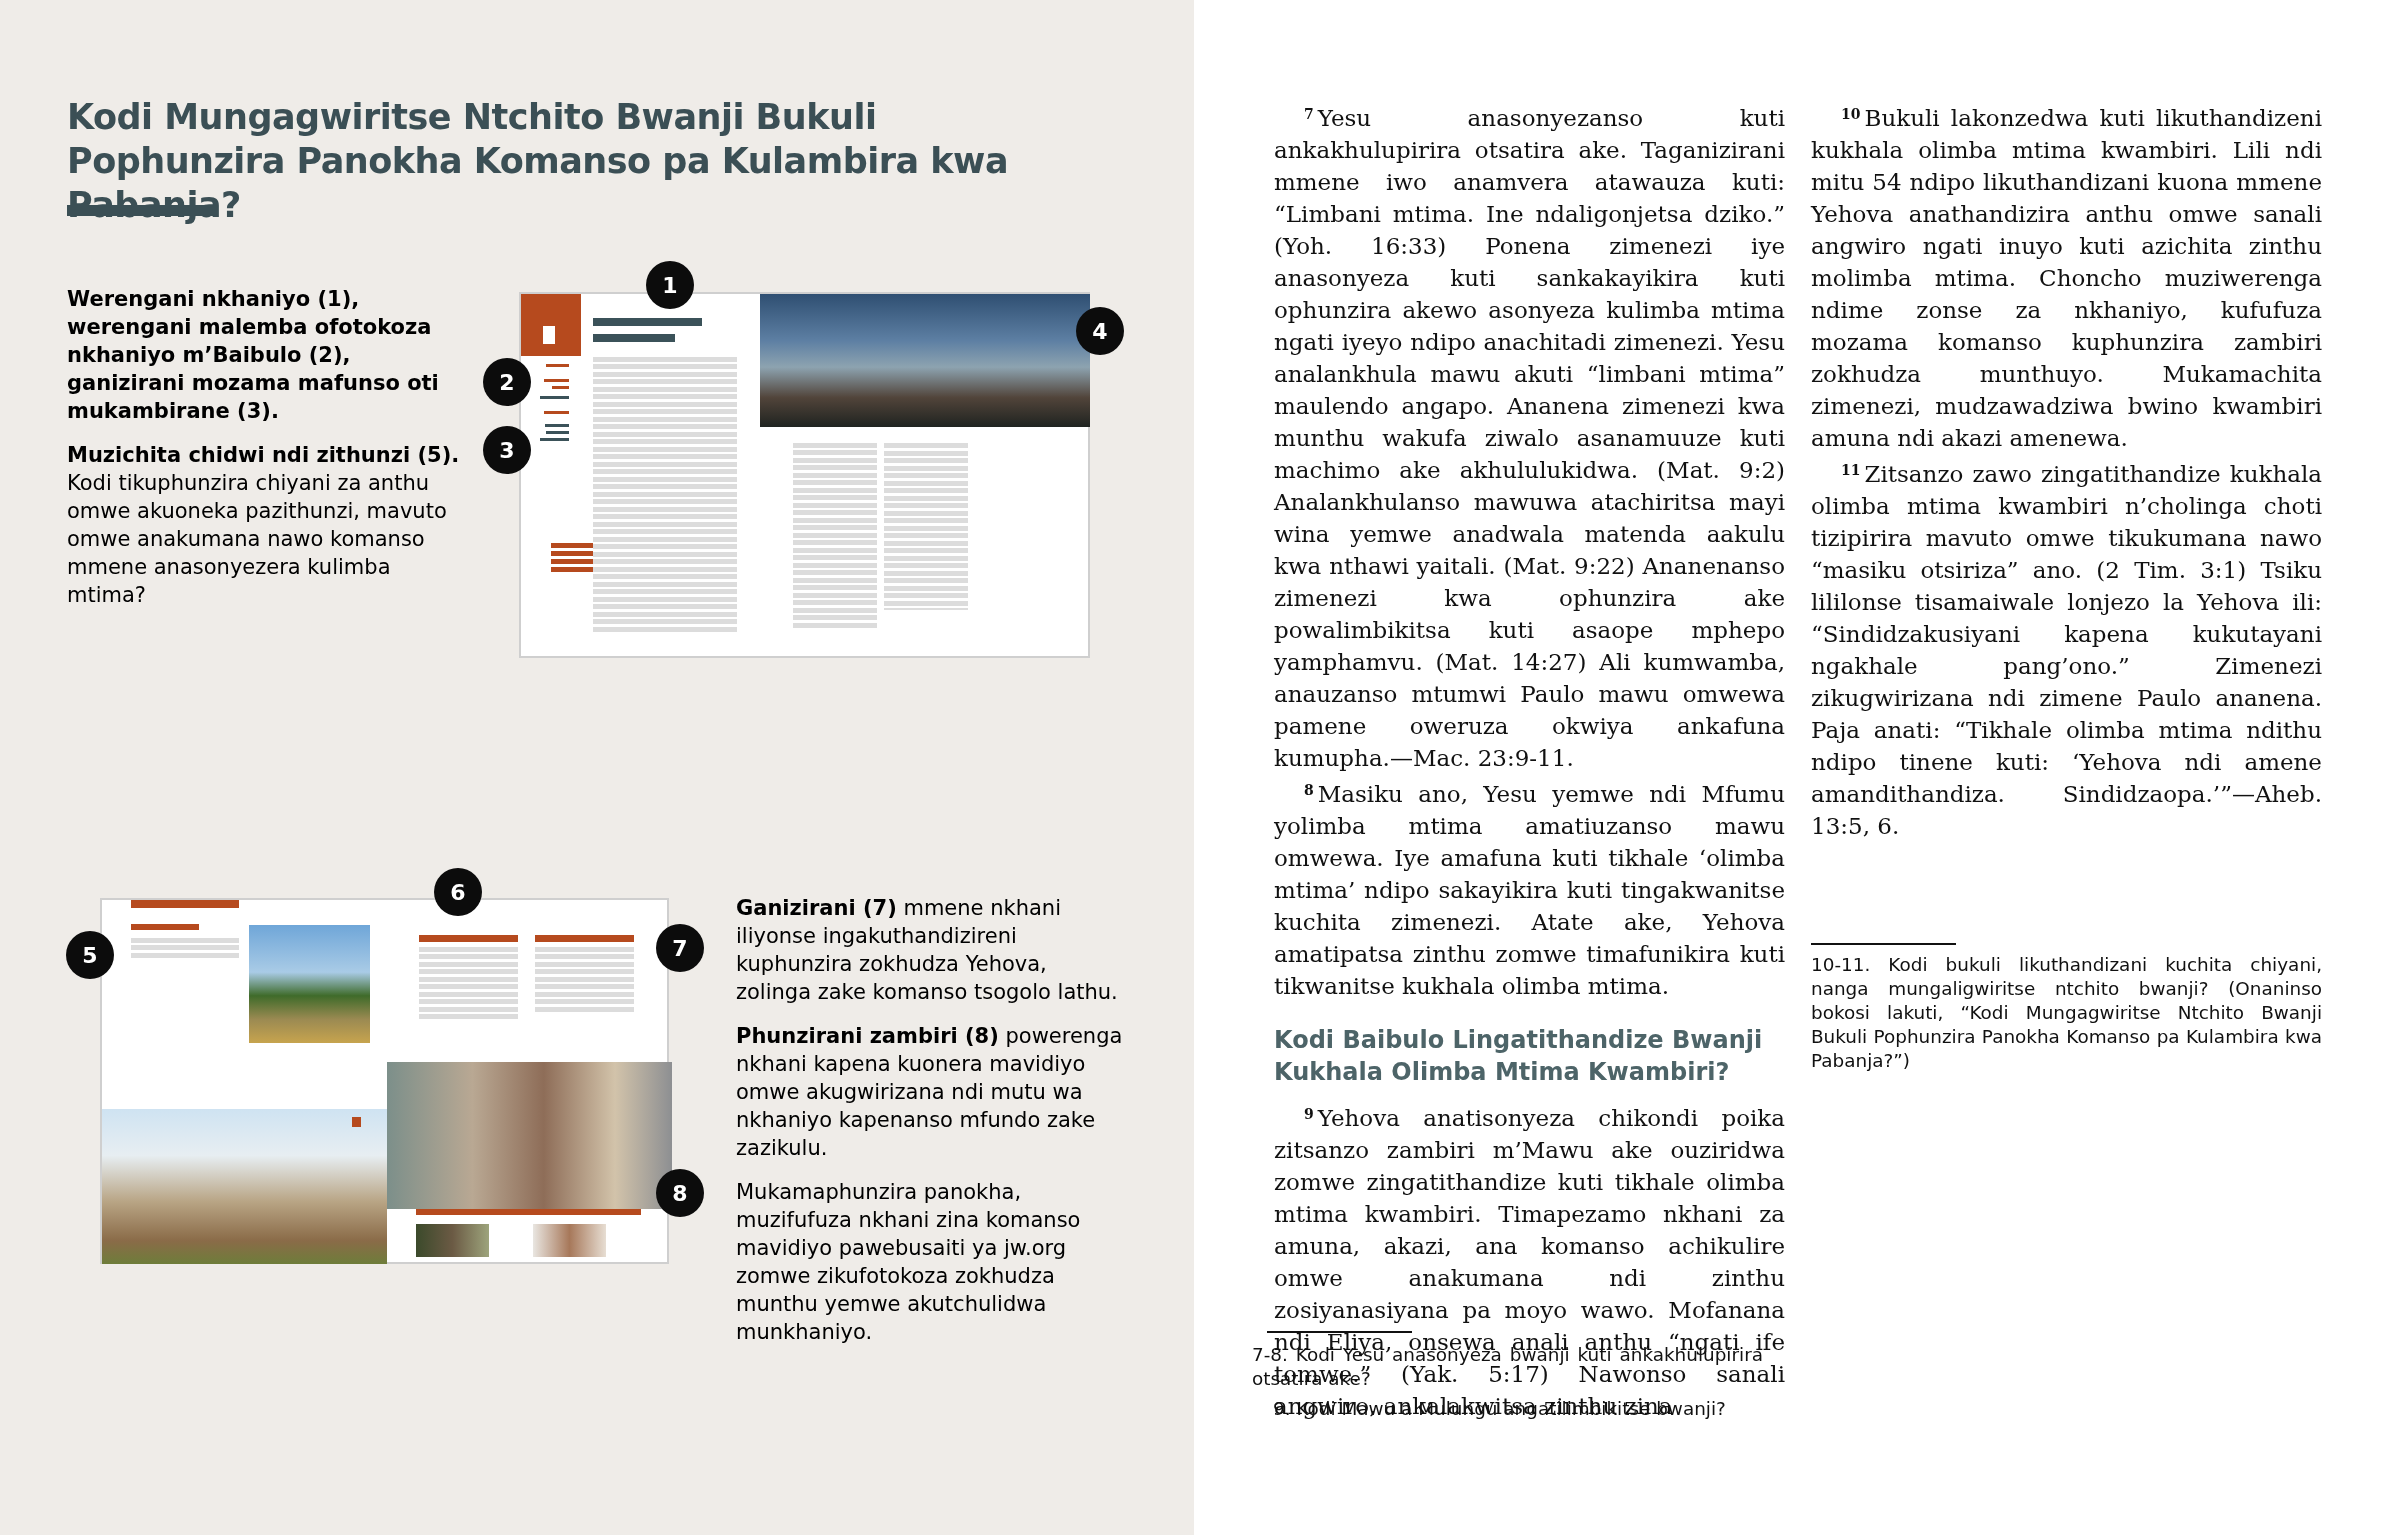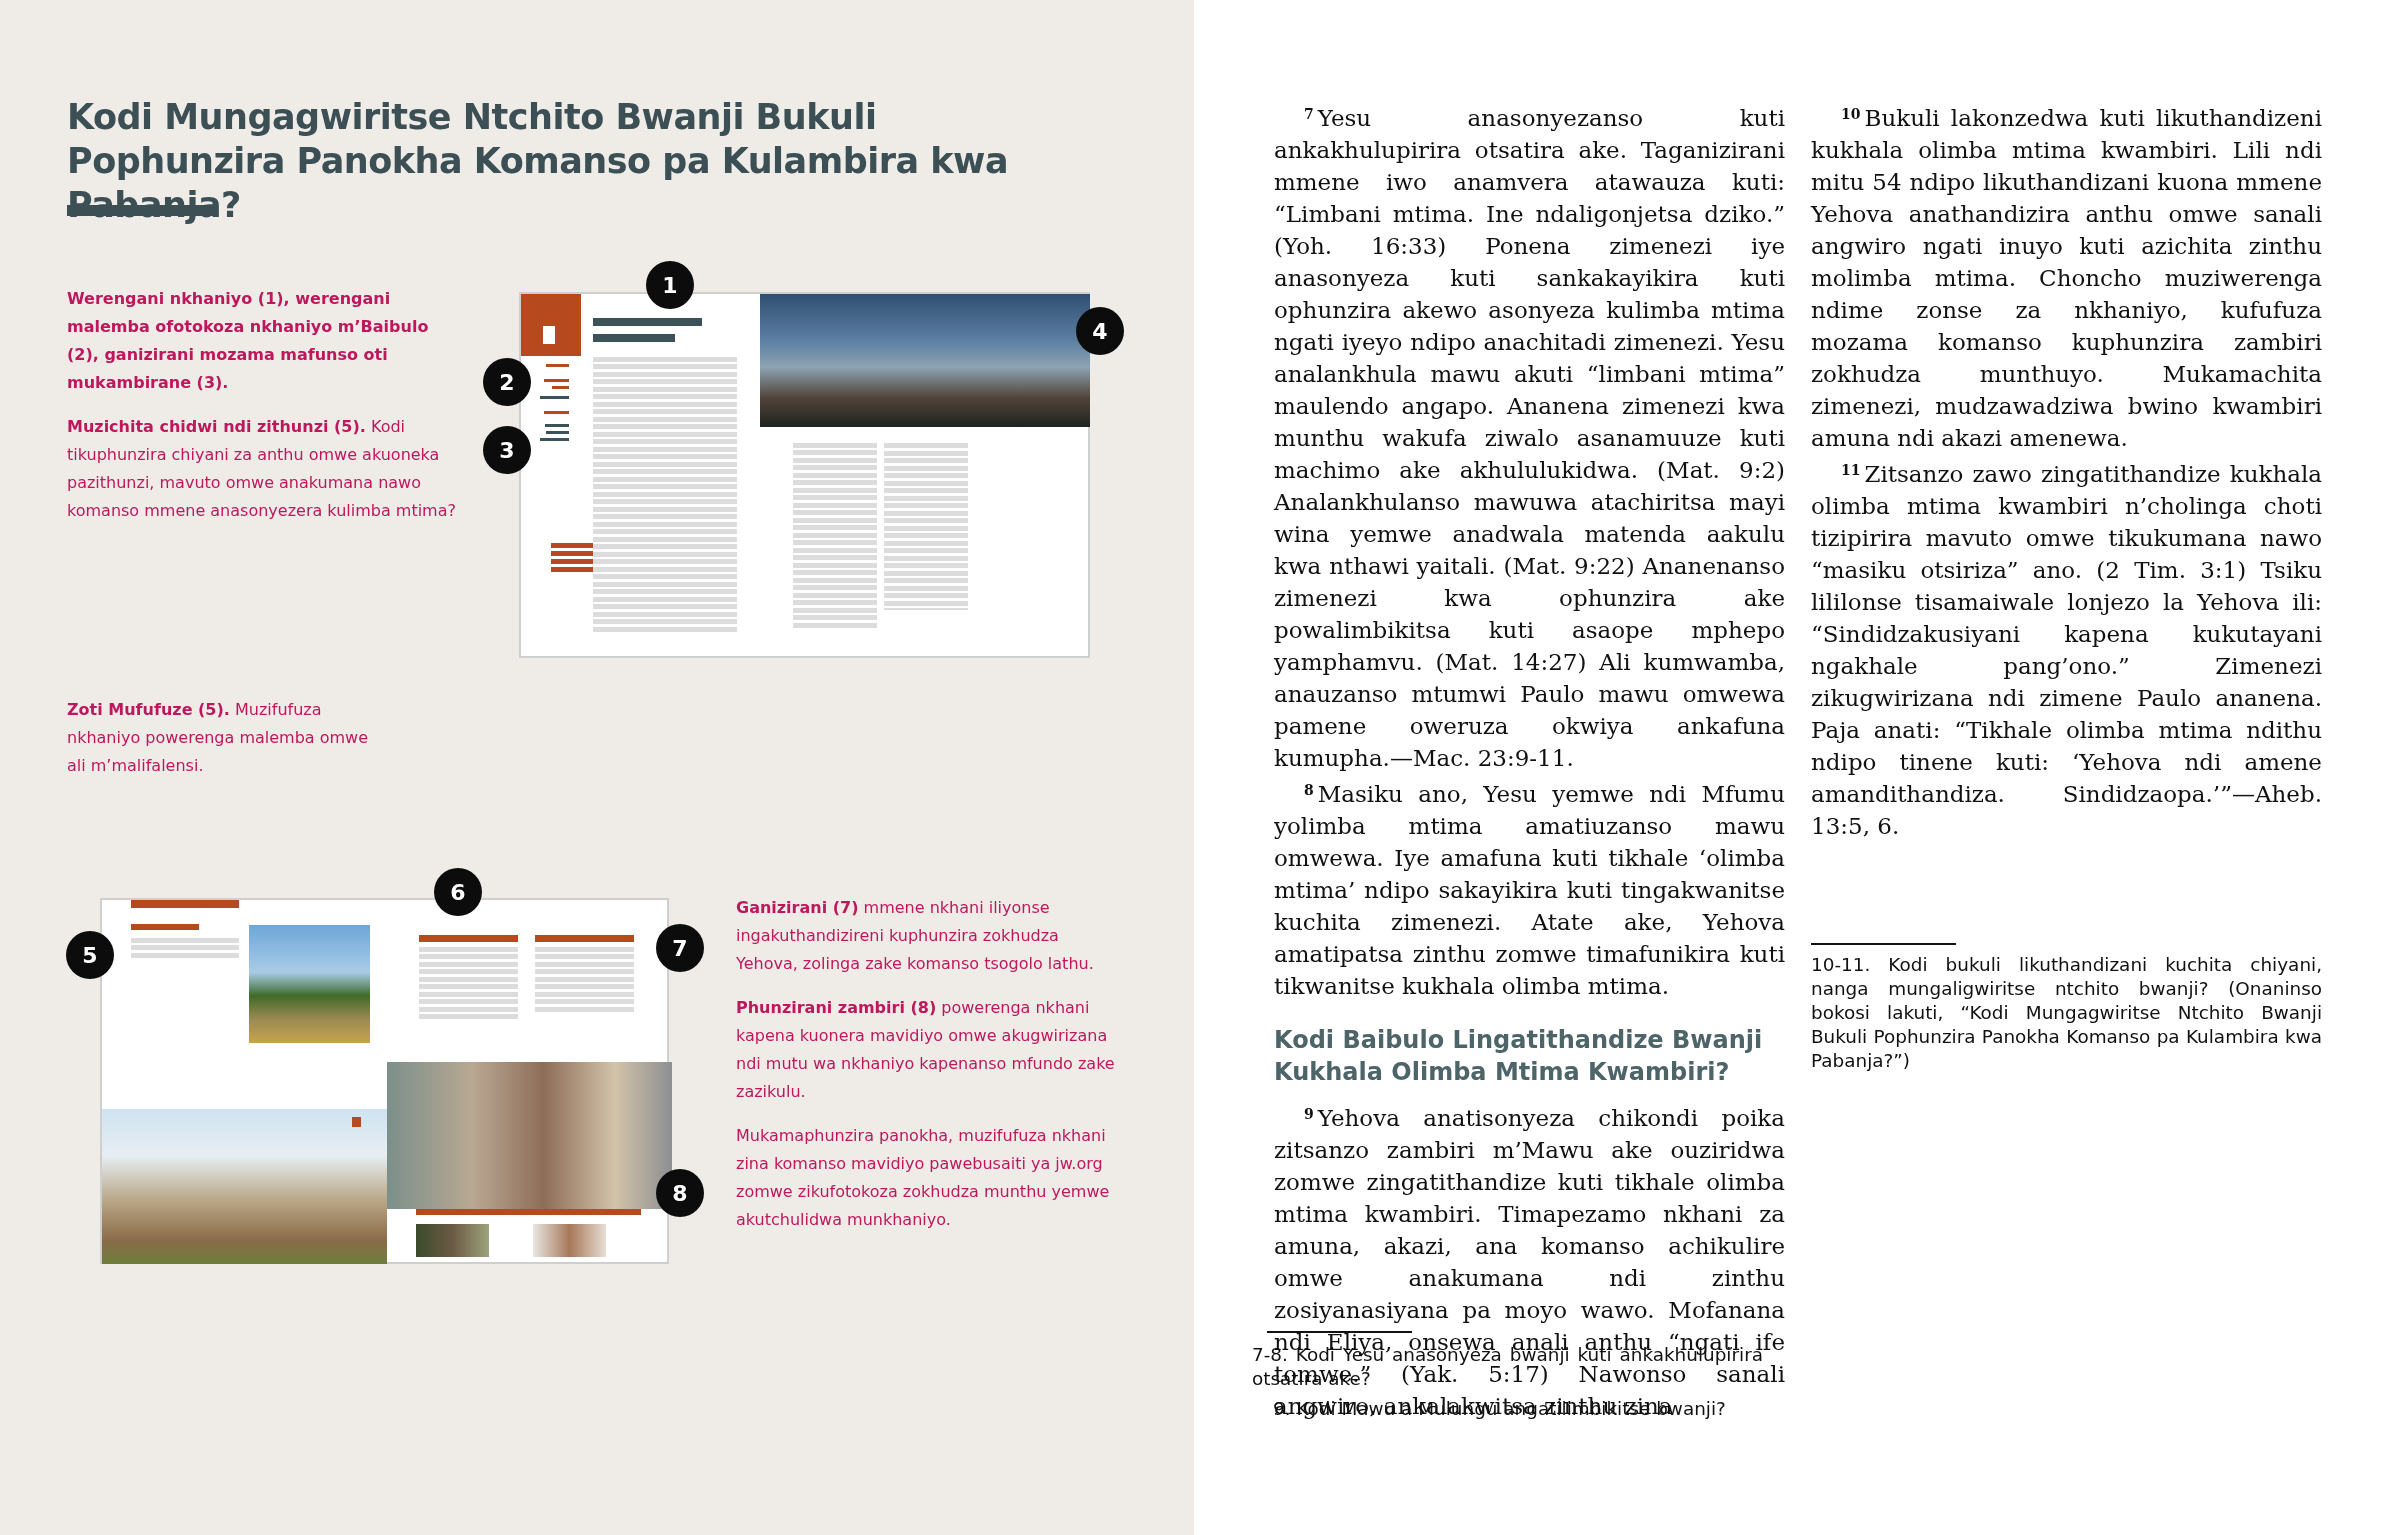--- a/index.html
+++ b/index.html
@@ -5,21 +5,21 @@
   * { box-sizing: border-box; margin: 0; padding: 0; }
   html, body { width: 2388px; height: 1535px; overflow: hidden; background: #ffffff; }
   body { position: relative; font-family: "DejaVu Sans", sans-serif; color: #111; }
 
   .left-page { position: absolute; left: 0; top: 0; width: 1194px; height: 1535px; background: #efece8; }
   .right-page { position: absolute; left: 1194px; top: 0; width: 1194px; height: 1535px; background: #ffffff; }
 
   .box-title { position: absolute; left: 67px; top: 95px; width: 995px; font-family: "DejaVu Sans", sans-serif; font-size: 35px; line-height: 44px; color: #3b4f55; font-weight: 600; letter-spacing: -0.5px; }
   .title-rule { position: absolute; left: 67px; top: 205px; width: 148px; height: 11px; background: #3b4f55; }
 
-  .instr { position: absolute; font-size: 16px; line-height: 28px; color: #be185d; }
+  .instr { position: absolute; font-size: 21px; line-height: 28px; color: #000000; }
   .instr b { font-weight: bold; }
   .instr p + p { margin-top: 16px; }
 
   .callout { position: absolute; width: 48px; height: 48px; border-radius: 50%; background: #0c0c0c; color: #fff; font-weight: bold; font-size: 22px; display: flex; align-items: center; justify-content: center; }
 
   
   .spread { position: absolute; background: #fff; border: 2px solid #cfcfcf; }
   .oline { position: absolute; background: #b64a1e; }
   .sline { position: absolute; background: #3b5259; }
 
@@ -73,23 +73,20 @@
     <div class="img-camels" style="left:239px;top:0;width:330px;height:133px;"></div>
     <div style="position:absolute;left:272px;top:149px;width:84px;height:187px;background:repeating-linear-gradient(180deg,#dcdcdc 0 5px,#fff 5px 7.5px);"></div>
     <div style="position:absolute;left:363px;top:149px;width:84px;height:167px;background:repeating-linear-gradient(180deg,#dcdcdc 0 5px,#fff 5px 7.5px);"></div>
   </div>
 
   <div class="callout" style="left:646px; top:261px;">1</div>
   <div class="callout" style="left:483px; top:358px;">2</div>
   <div class="callout" style="left:483px; top:426px;">3</div>
   <div class="callout" style="left:1076px; top:307px;">4</div>
 
-  <div class="instr" style="left:67px; top:696px; width:308px;">
-    <p><b>Zoti Mufufuze (5).</b><span> Muzifufuza nkhaniyo powerenga malemba omwe ali m’malifalensi.</span></p>
-  </div>
 
   <div class="spread" style="left:100px; top:898px; width:569px; height:366px;">
     <div class="oline" style="left:29px;top:0;width:108px;height:8px;"></div>
     <div class="oline" style="left:29px;top:24px;width:68px;height:6px;"></div>
     <div style="position:absolute;left:29px;top:38px;width:108px;height:22px;background:repeating-linear-gradient(180deg,#dcdcdc 0 5px,#fff 5px 7.5px);"></div>
     <div class="img-palms" style="left:147px;top:25px;width:121px;height:118px;"></div>
     <div class="img-desert" style="left:0;top:209px;width:285px;height:155px;"></div>
     <div class="oline" style="left:250px;top:217px;width:9px;height:10px;"></div>
     <div class="oline" style="left:317px;top:35px;width:99px;height:7px;"></div>
     <div class="oline" style="left:433px;top:35px;width:99px;height:7px;"></div>

